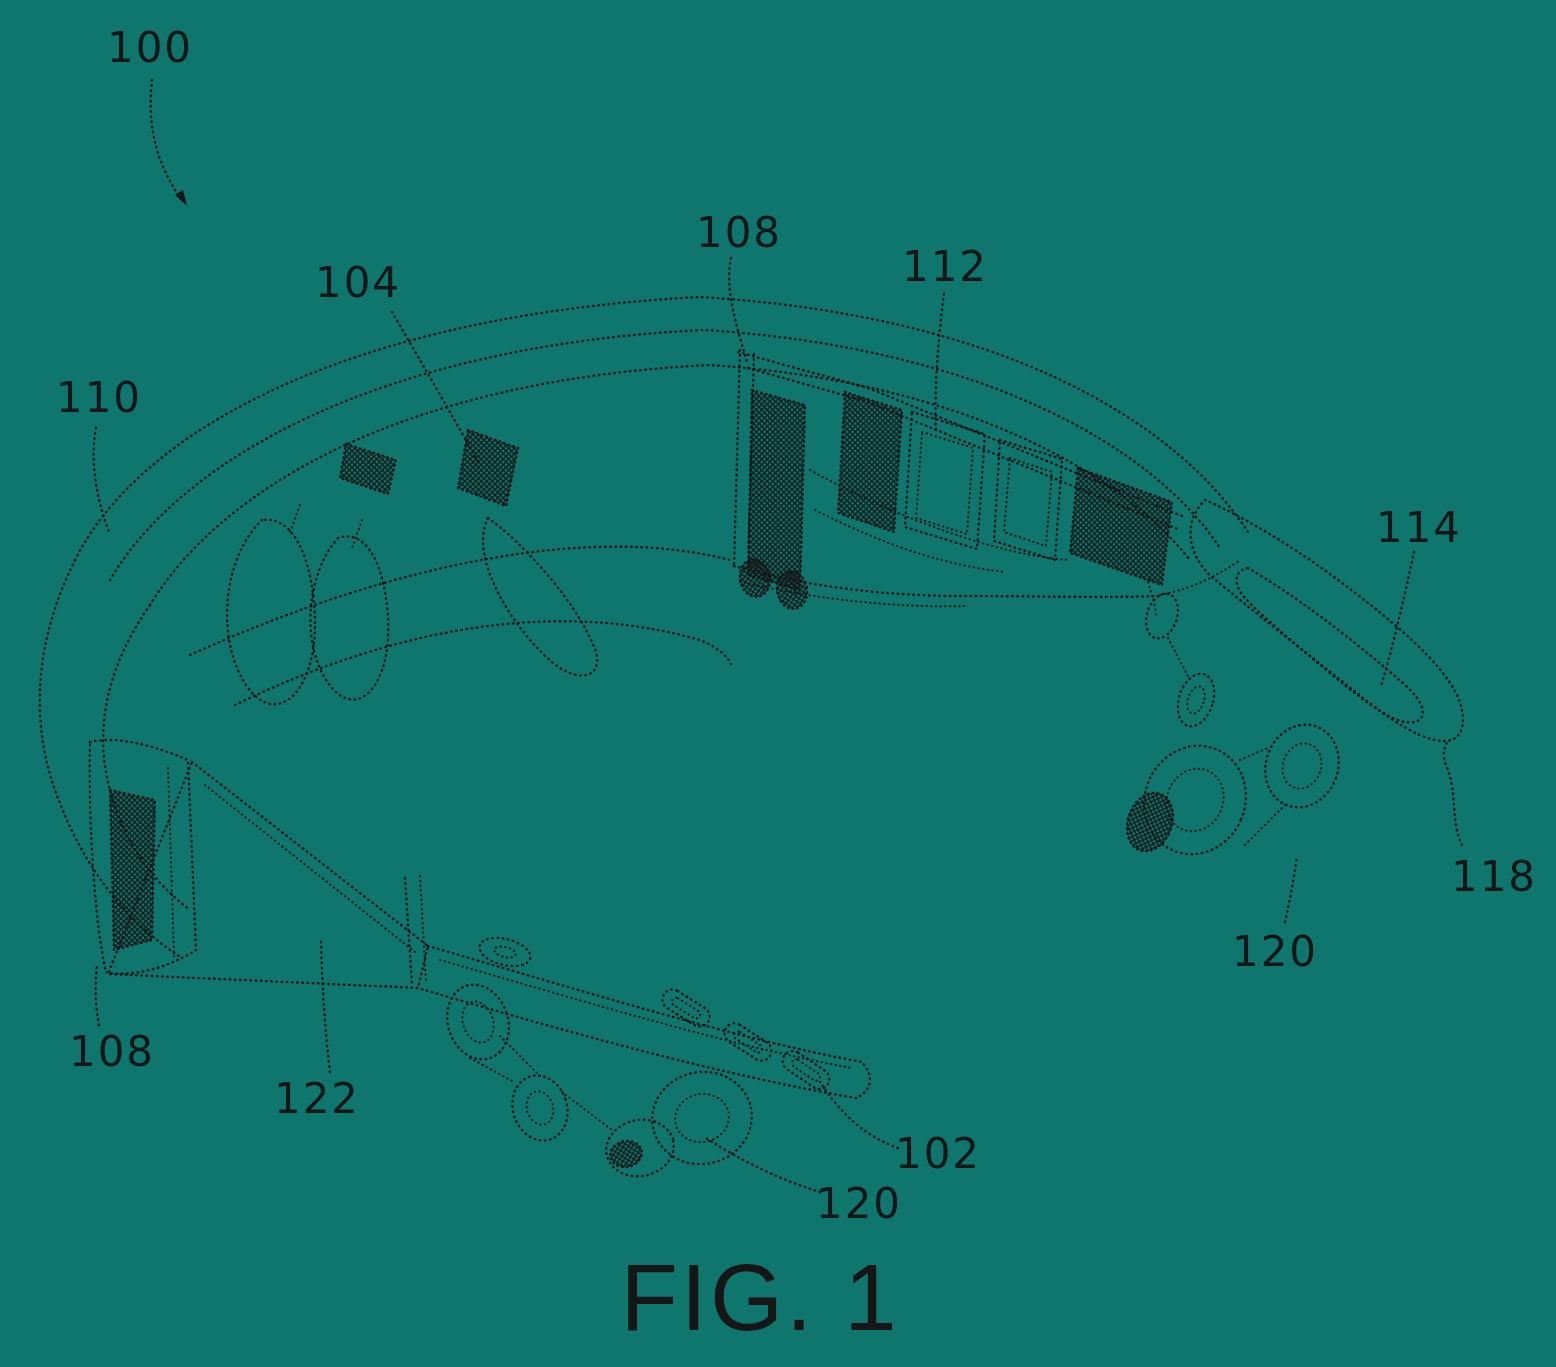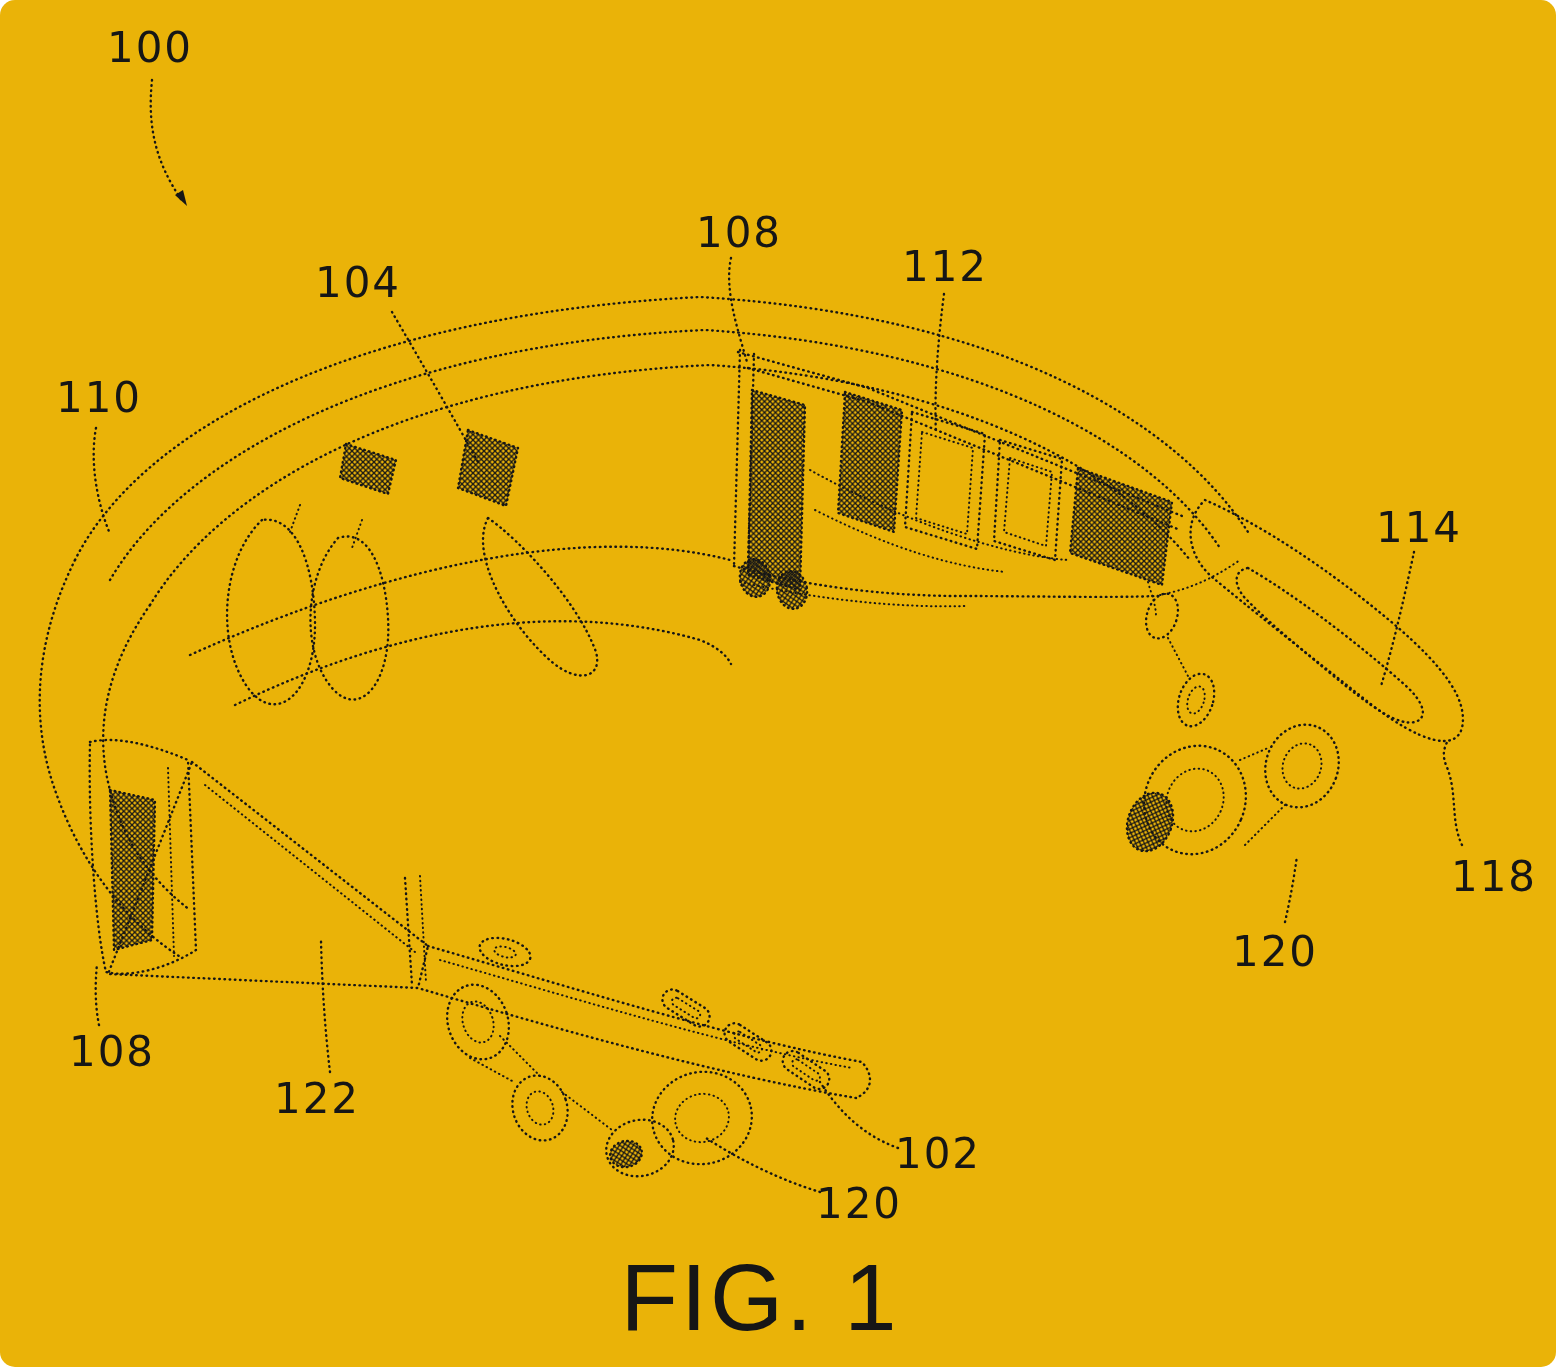--- a/index.html
+++ b/index.html
@@ -1,22 +1,21 @@
 <!DOCTYPE html>
 <html><head>
 <meta charset="utf-8">
 <style>
   html,body{margin:0;padding:0;background:#ffffff;}
   .page{
     position:relative;
     width:1556px;height:1367px;
-    background:#eab308;
+    background:#0f766e;
     overflow:hidden;
     font-family:"DejaVu Sans", sans-serif;
-    border-radius:15px;
   }
   svg{position:absolute;left:0;top:0;}
   .ink path,.ink ellipse,.ink rect,.ink line{
     fill:none;
     stroke:#161616;
     stroke-width:2.4;
     stroke-linecap:round;
     stroke-linejoin:round;
     stroke-dasharray:0.6 4.6;
   }

